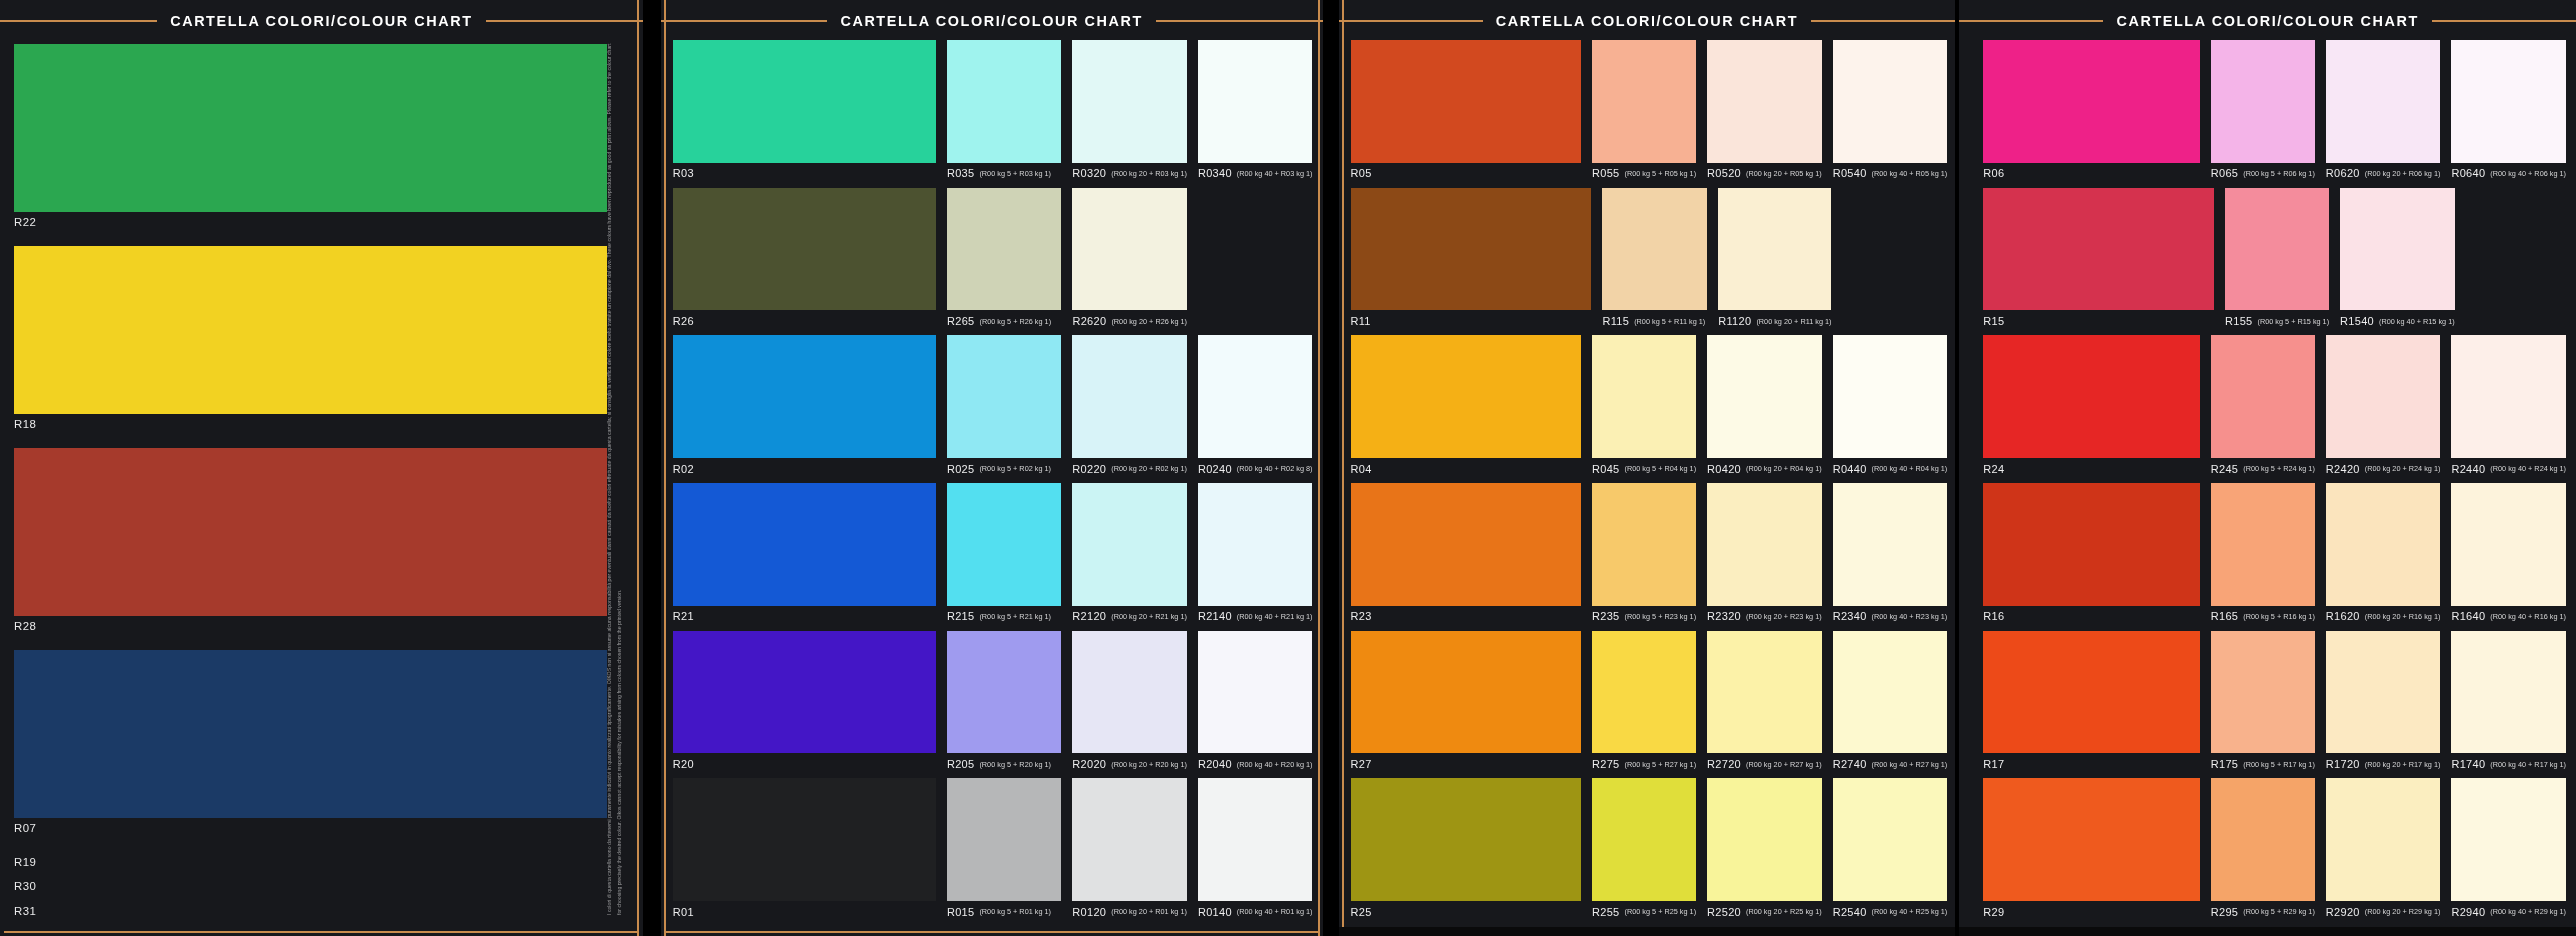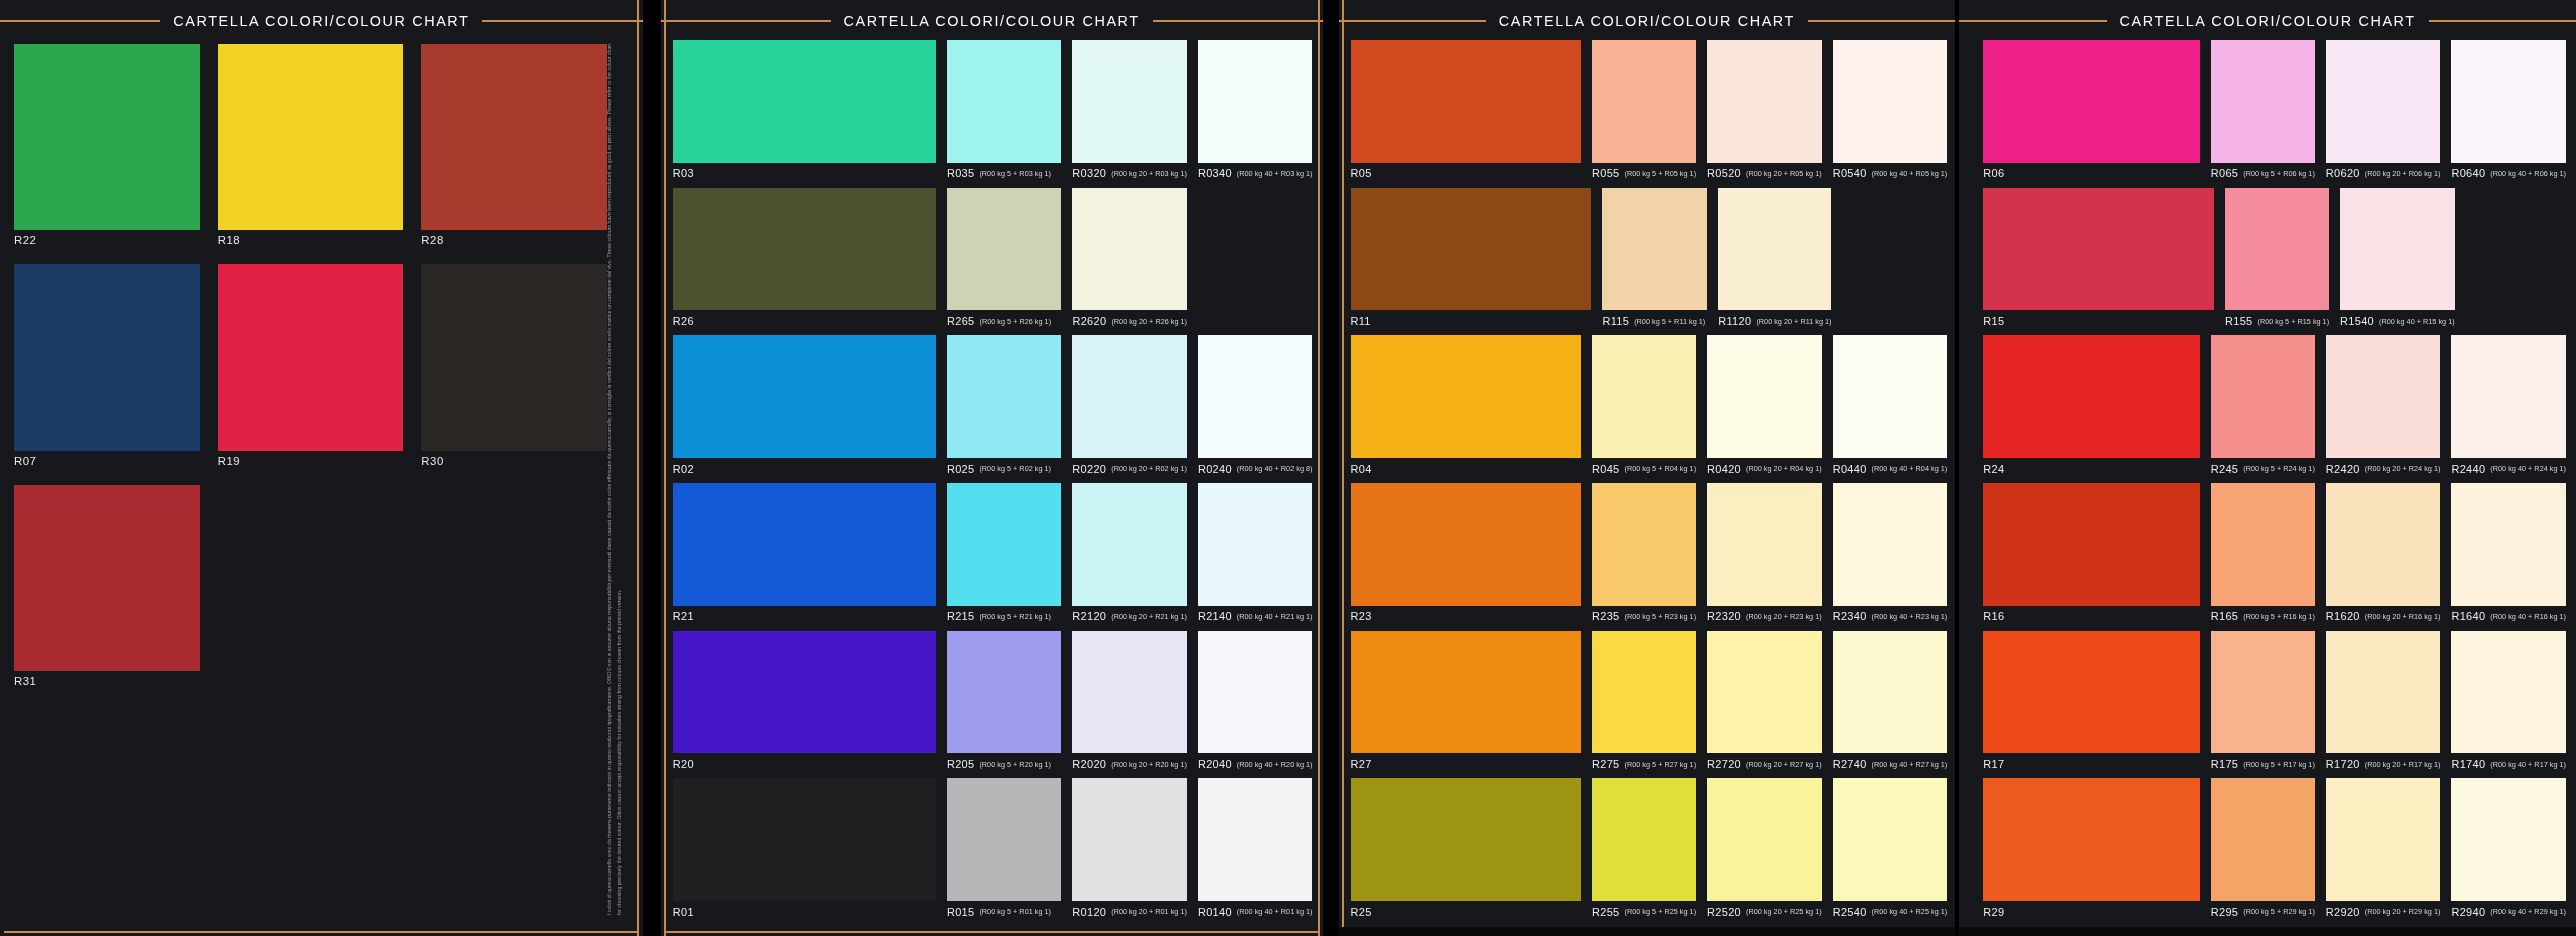--- a/index.html
+++ b/index.html
@@ -37,21 +37,21 @@
     align-items: center;
   }
   .rule {
     flex: 1 1 auto;
     height: 2px;
     background: #c98c4e;
   }
   .chart-title {
     color: #ffffff;
     font-size: 14.4px;
-    font-weight: normal;
+    font-weight: bold;
     letter-spacing: 1.6px;
     white-space: nowrap;
     padding: 0 13px;
     line-height: 1;
   }
 
   
   .gold-frame {
     position: absolute;
     pointer-events: none;
@@ -60,21 +60,21 @@
   .gf-left  { top:0; bottom:0; width:2px; background:#c98c4e; }
   .gf-bottom{ left:0; right:0; height:2px; background:#c98c4e; }
 
   
   .p1 { width: 643px; }
   .p1 .grid {
     position: absolute;
     top: 44px; left: 14px;
     width: 593px; height: 873px;
     display: grid;
-    grid-template-columns: 1fr 1fr 1fr;
+    grid-template-columns: 1fr;
     grid-template-rows: repeat(4, 1fr);
     column-gap: 18px;
     row-gap: 8px;
   }
   .big-cell { position: relative; }
   .big-swatch {
     width: 100%; height: calc(100% - 26px);
     border: 0;
   }
   .big-label {

